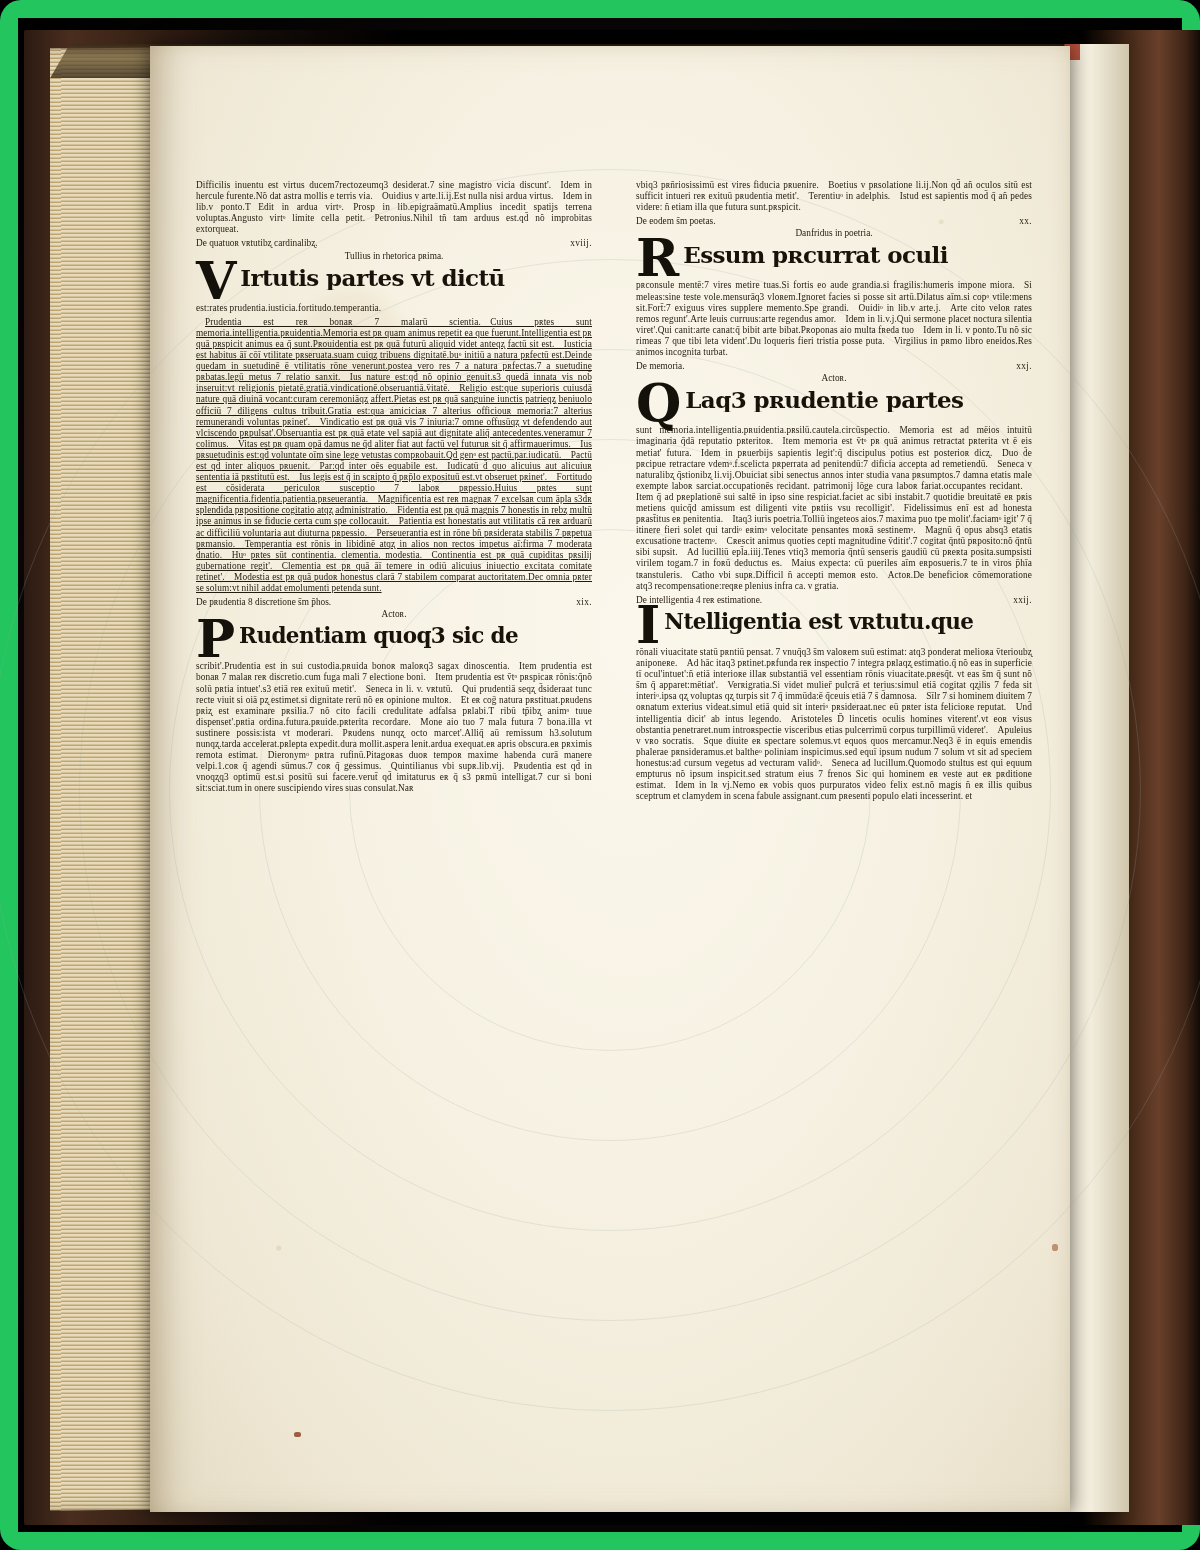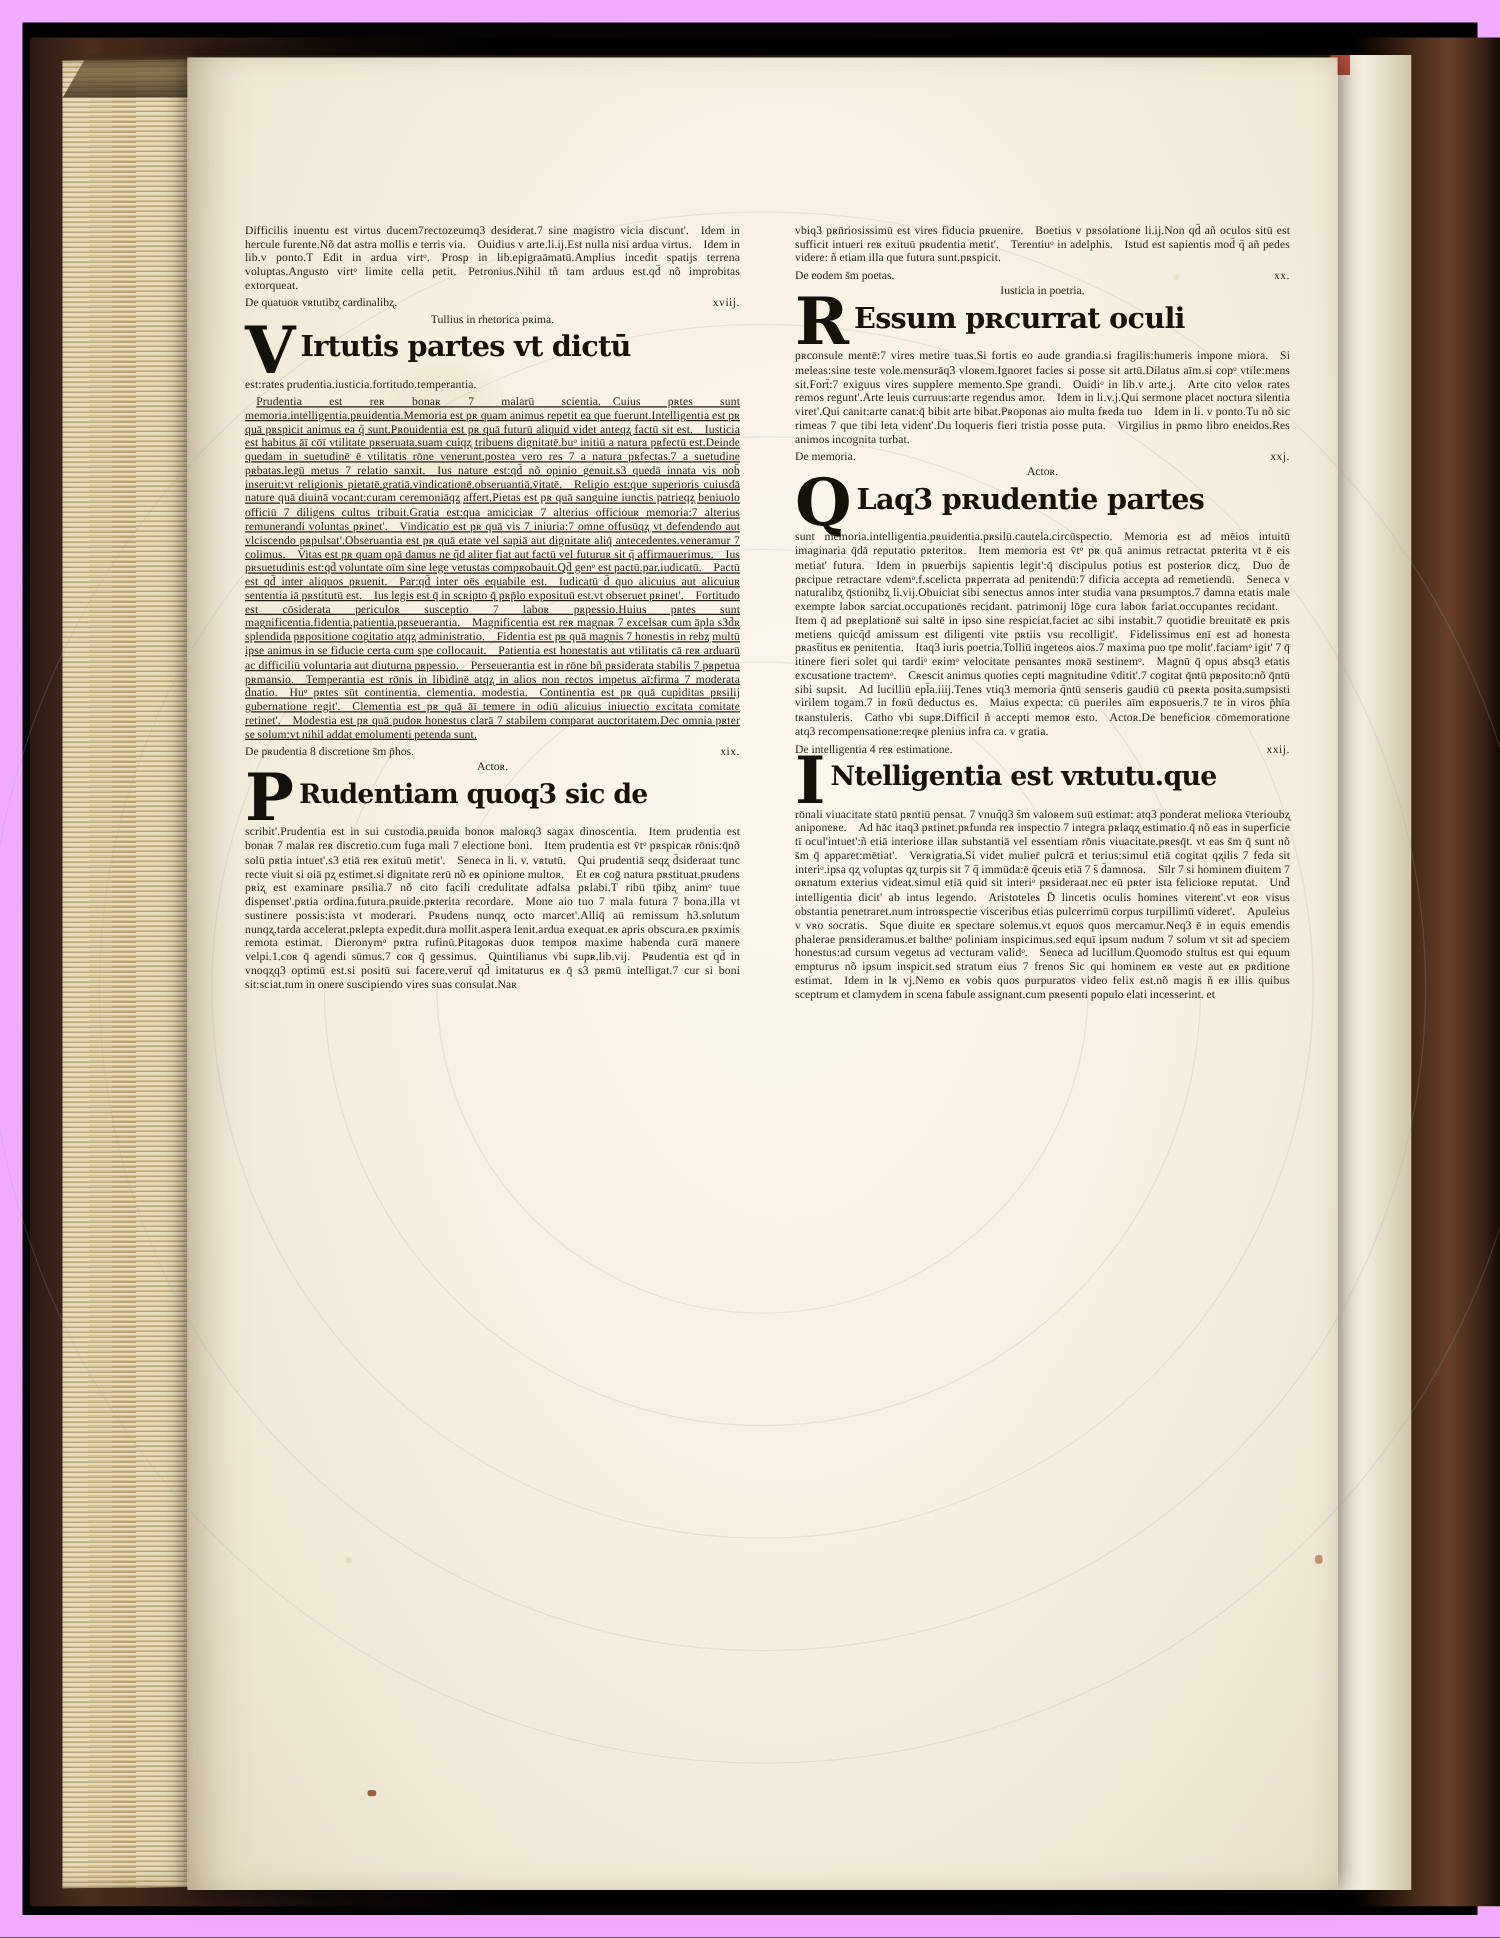--- a/index.html
+++ b/index.html
@@ -11,21 +11,22 @@
     width: 1200px;
     height: 1550px;
     overflow: hidden;
     font-family: "Liberation Serif", serif;
   }
 
   #page {
     position: relative;
     width: 1200px;
     height: 1550px;
-    background: #f0abfc;
+    background: #22c55e;
+    border-radius: 21px;
   }
 
   
   .book-shadow {
     position: absolute;
     left: 18px;
     top: 18px;
     width: 1164px;
     height: 1514px;
     background: radial-gradient(ellipse at 50% 50%, #191512 0%, #0b0908 60%, #000 100%);
@@ -313,21 +314,21 @@
 
     <div class="column">
 
       <p class="para blk">vbiq3 pʀn̄riosissimū est vires fiducia pʀuenire. Boetius v pʀsolatione li.ij.Non qd̄ añ oculos sitū est sufficit intueri reʀ exituū pʀudentia metit'. Terentiuᵒ in adelphis. Istud est sapientis mod̄ q̄ añ pedes videre: ñ etiam illa que futura sunt.pʀspicit.</p>
 
       <div class="rubric">
         <span class="num">xx.</span>
         <span>De eodem s̄m poetas.</span>
       </div>
 
-      <div class="attrib">Iusticia in poetria.</div>
+      <div class="attrib">Danfridus in poetria.</div>
 
       <div class="initial-row">
         <span class="dropcap">R</span>
         <span class="heading">Essum pʀcurrat oculi</span>
       </div>
 
       <p class="para">pʀconsule mentē:7 vires metire tuas.Si fortis eo aude grandia.si fragilis:humeris impone miora. Si meleas:sine teste vole.mensurāq3 vloʀem.Ignoret facies si posse sit artū.Dilatus aīm.si copᵒ vtile:mens sit.Fort̄:7 exiguus vires supplere memento.Spe grandi. Ouidiᵒ in lib.v arte.j. Arte cito veloʀ rates remos regunt'.Arte leuis curruus:arte regendus amor. Idem in li.v.j.Qui sermone placet noctura silentia viret'.Qui canit:arte canat:q̄ bibit arte bibat.Pʀoponas aio multa fʀeda tuo Idem in li. v ponto.Tu nõ sic rimeas 7 que tibi leta vident'.Du loqueris fieri tristia posse puta. Virgilius in pʀmo libro eneidos.Res animos incognita turbat.</p>
 
       <div class="rubric">
         <span class="num">xxj.</span>

